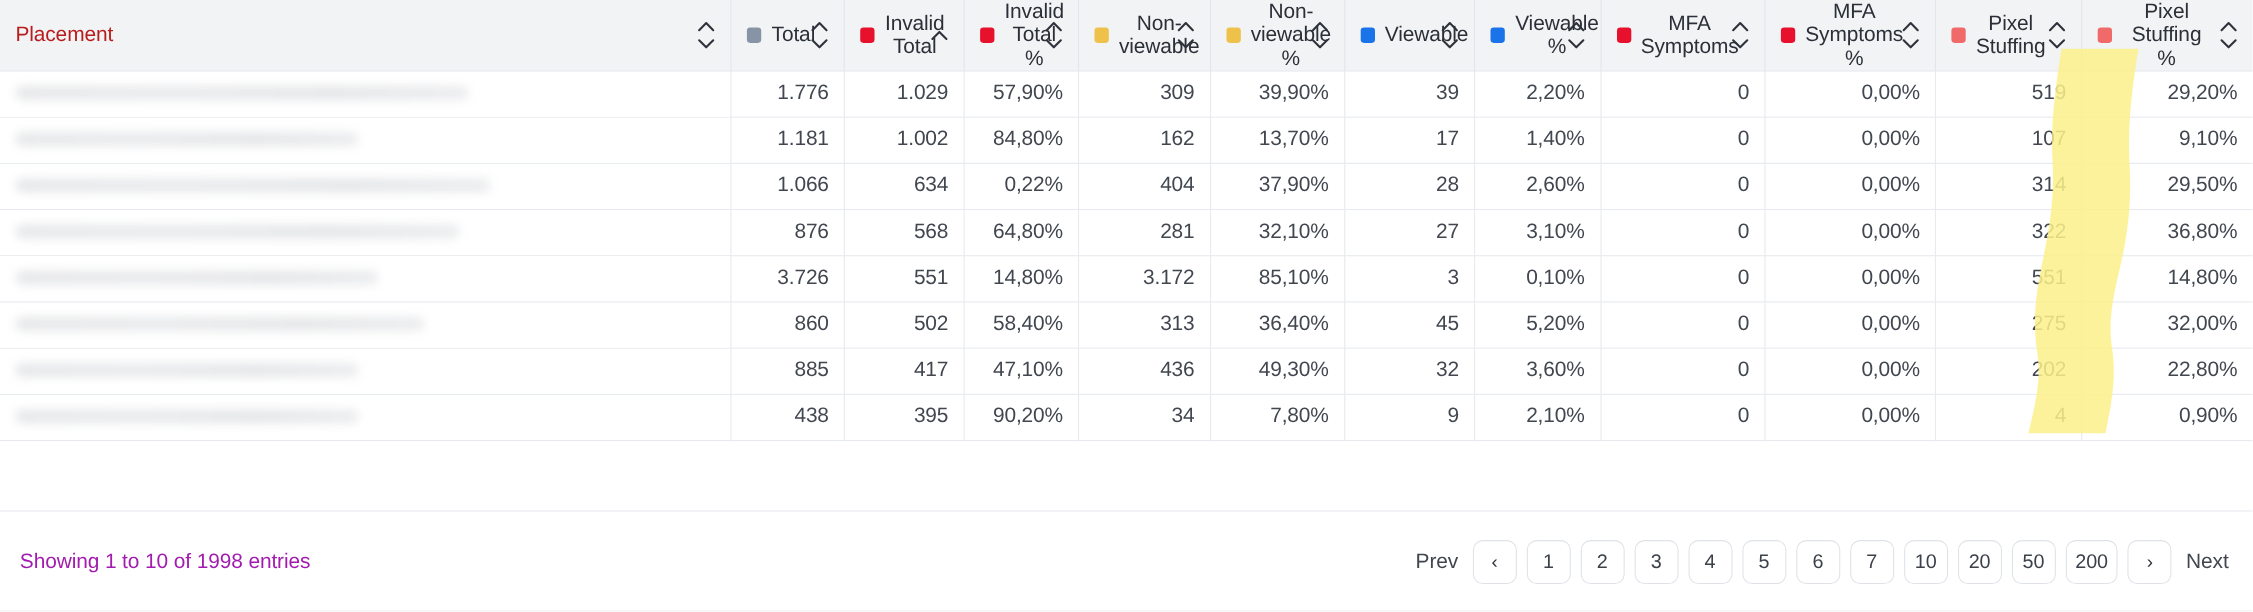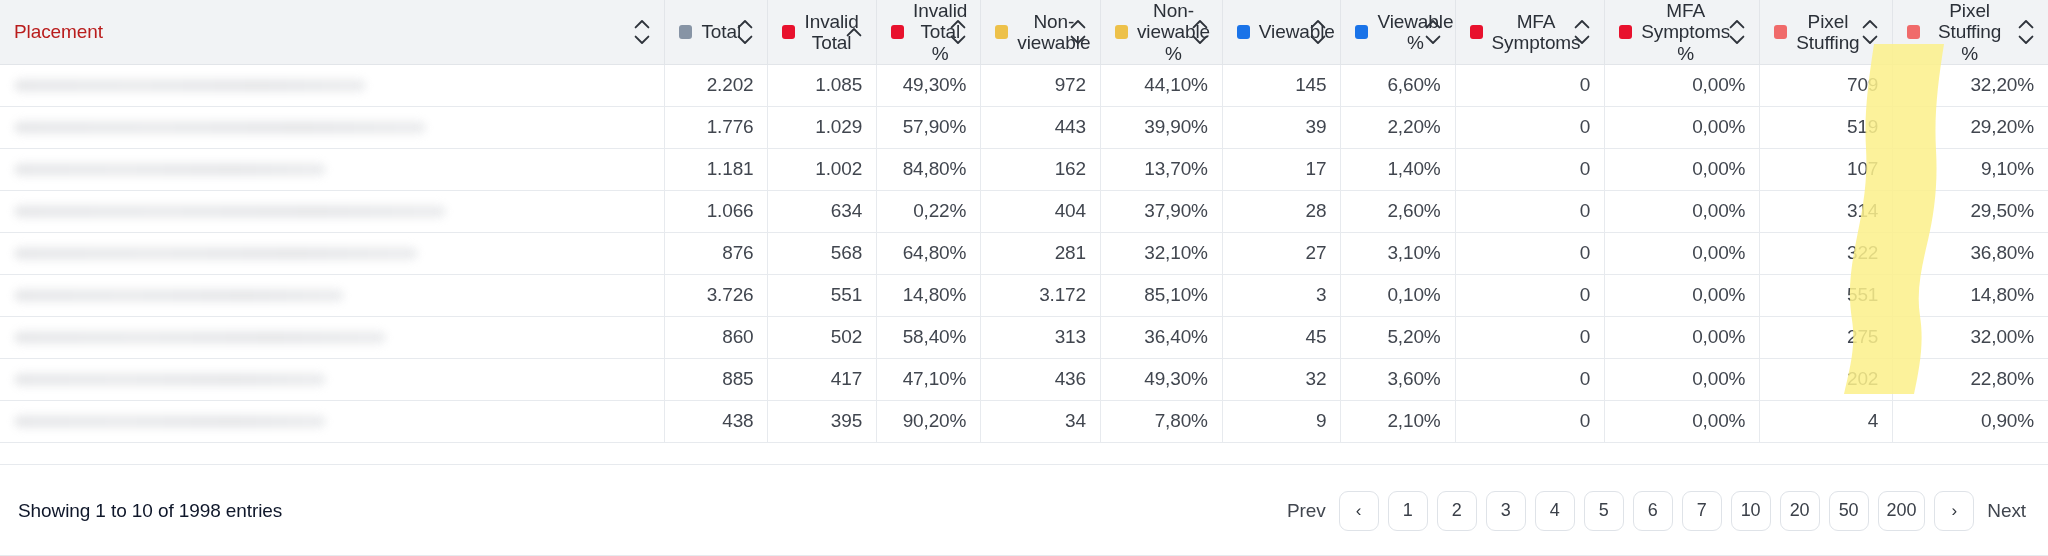--- a/index.html
+++ b/index.html
@@ -134,21 +134,21 @@
     height: 92px;
     display: flex;
     align-items: center;
     justify-content: space-between;
     padding: 0 18px 0 18px;
     background: #ffffff;
     border-top: 1px solid #e7eaee;
   }
   .showing-text {
     font-size: 19px;
-    color: #0f172a;
+    color: #a21caf;
     letter-spacing: -0.1px;
   }
   .pager {
     display: flex;
     align-items: center;
     gap: 9px;
   }
   .pager-word {
     font-size: 19px;
     color: #41464f;
@@ -396,39 +396,25 @@
                 <svg class="chev down" viewBox="0 0 16 11">
                   <path d="M1.6 2.6 L8 9 L14.4 2.6" fill="none" stroke="#2e333b" stroke-width="1.9" stroke-linecap="round" stroke-linejoin="round"></path>
                 </svg>
               </span>
             </div>
           </th>
         </tr>
     </thead>
     <tbody id="table-body">
         <tr>
-          <td class="placement-cell"><span class="blur-bar" style="width: 352px;"></span></td>
-          <td>2.202</td>
-          <td>1.085</td>
-          <td>49,30%</td>
-          <td>972</td>
-          <td>44,10%</td>
-          <td>145</td>
-          <td>6,60%</td>
-          <td>0</td>
-          <td>0,00%</td>
-          <td>709</td>
-          <td>32,20%</td>
-        </tr>
-        <tr>
           <td class="placement-cell"><span class="blur-bar" style="width: 412px;"></span></td>
           <td>1.776</td>
           <td>1.029</td>
           <td>57,90%</td>
-          <td>443</td>
+          <td>309</td>
           <td>39,90%</td>
           <td>39</td>
           <td>2,20%</td>
           <td>0</td>
           <td>0,00%</td>
           <td>519</td>
           <td>29,20%</td>
         </tr>
         <tr>
           <td class="placement-cell"><span class="blur-bar" style="width: 312px;"></span></td>

